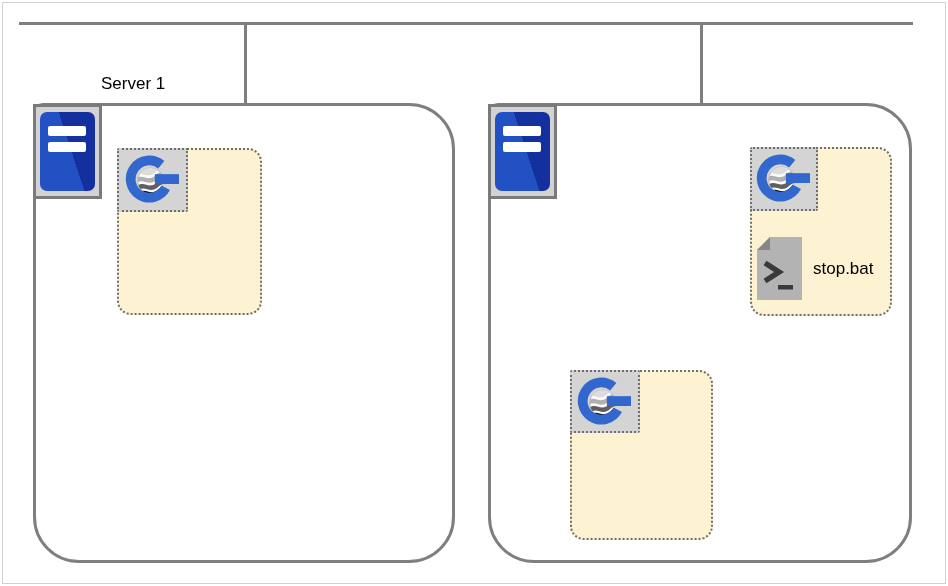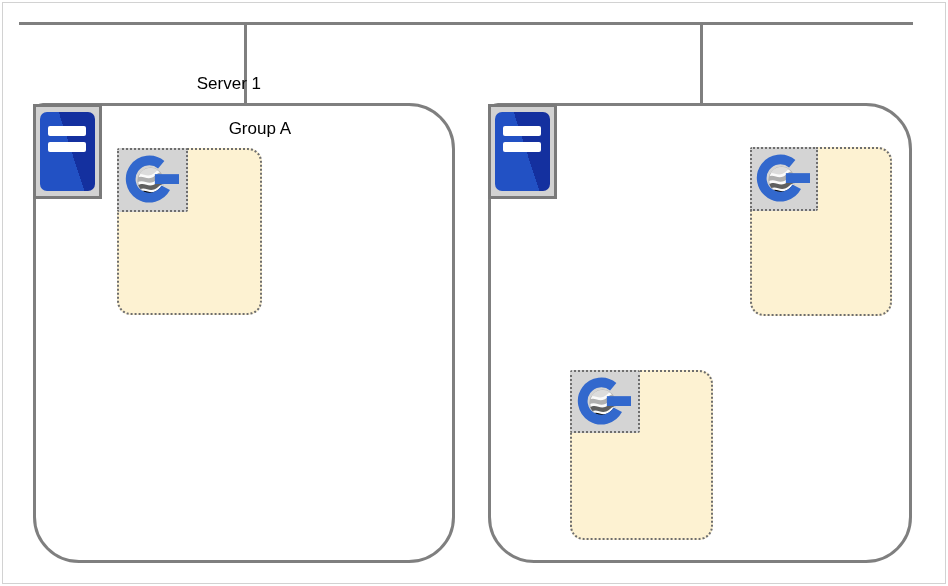--- a/index.html
+++ b/index.html
@@ -7,21 +7,21 @@
     position:relative;width:948px;height:586px;background:#ffffff;
     font-family:"Liberation Sans","DejaVu Sans",sans-serif;color:#000;
     overflow:hidden;
   }
   .frame{position:absolute;inset:2px;border:1px solid #d2d2d2;pointer-events:none;}
   .line{position:absolute;background:#7f7f7f;}
   #bus-line{left:19px;top:22px;width:894px;height:3px;}
   #drop-line-1{left:244px;top:22px;width:3px;height:81px;}
   #drop-line-2{left:700px;top:22px;width:3px;height:81px;}
 
-  .label{position:absolute;font-size:17px;line-height:20px;text-align:right;white-space:nowrap;}
+  .label{position:absolute;font-size:17px;line-height:20px;text-align:left;white-space:nowrap;}
   #srv1-label{left:101px;top:74px;width:160px;}
   #srv2-label{left:564px;top:74px;width:160px;}
   #grpA-label{left:131px;top:119px;width:160px;}
   #grpB-label{left:760px;top:119px;width:160px;}
   #grpC-label{left:585px;top:342px;width:160px;}
 
   .server-box{
     position:absolute;background:#ffffff;box-sizing:border-box;
     border:3px solid #7f7f7f;border-radius:10px 46px 46px 46px;
   }
@@ -117,34 +117,39 @@
   </div>
 
   <div class="server-box" id="srv2-box"></div>
   <div class="server-icon" id="srv2-icon">
     <div class="tower">
       <div class="bar b1"></div>
       <div class="bar b2"></div>
     </div>
   </div>
 
-  <div class="label" id="grpA-label">Group A</div>
   <div class="group-box" id="grpA-box"></div>
   <div class="group-icon" id="grpA-icon">
     <svg class="glogo">
         <use href="#glogo"></use>
       </svg>
   </div>
 
   <div class="group-box" id="grpB-box"></div>
   <div class="group-icon" id="grpB-icon">
     <svg class="glogo">
         <use href="#glogo"></use>
       </svg>
   </div>
+  <div class="script-row">
+    <svg width="47" height="65">
+        <use href="#batfile"></use>
+      </svg>
+    <span class="script-label">stop.bat</span>
+  </div>
 
   <div class="group-box" id="grpC-box"></div>
   <div class="group-icon" id="grpC-icon">
     <svg class="glogo">
         <use href="#glogo"></use>
       </svg>
   </div>
 </div>
 
 </body></html>

